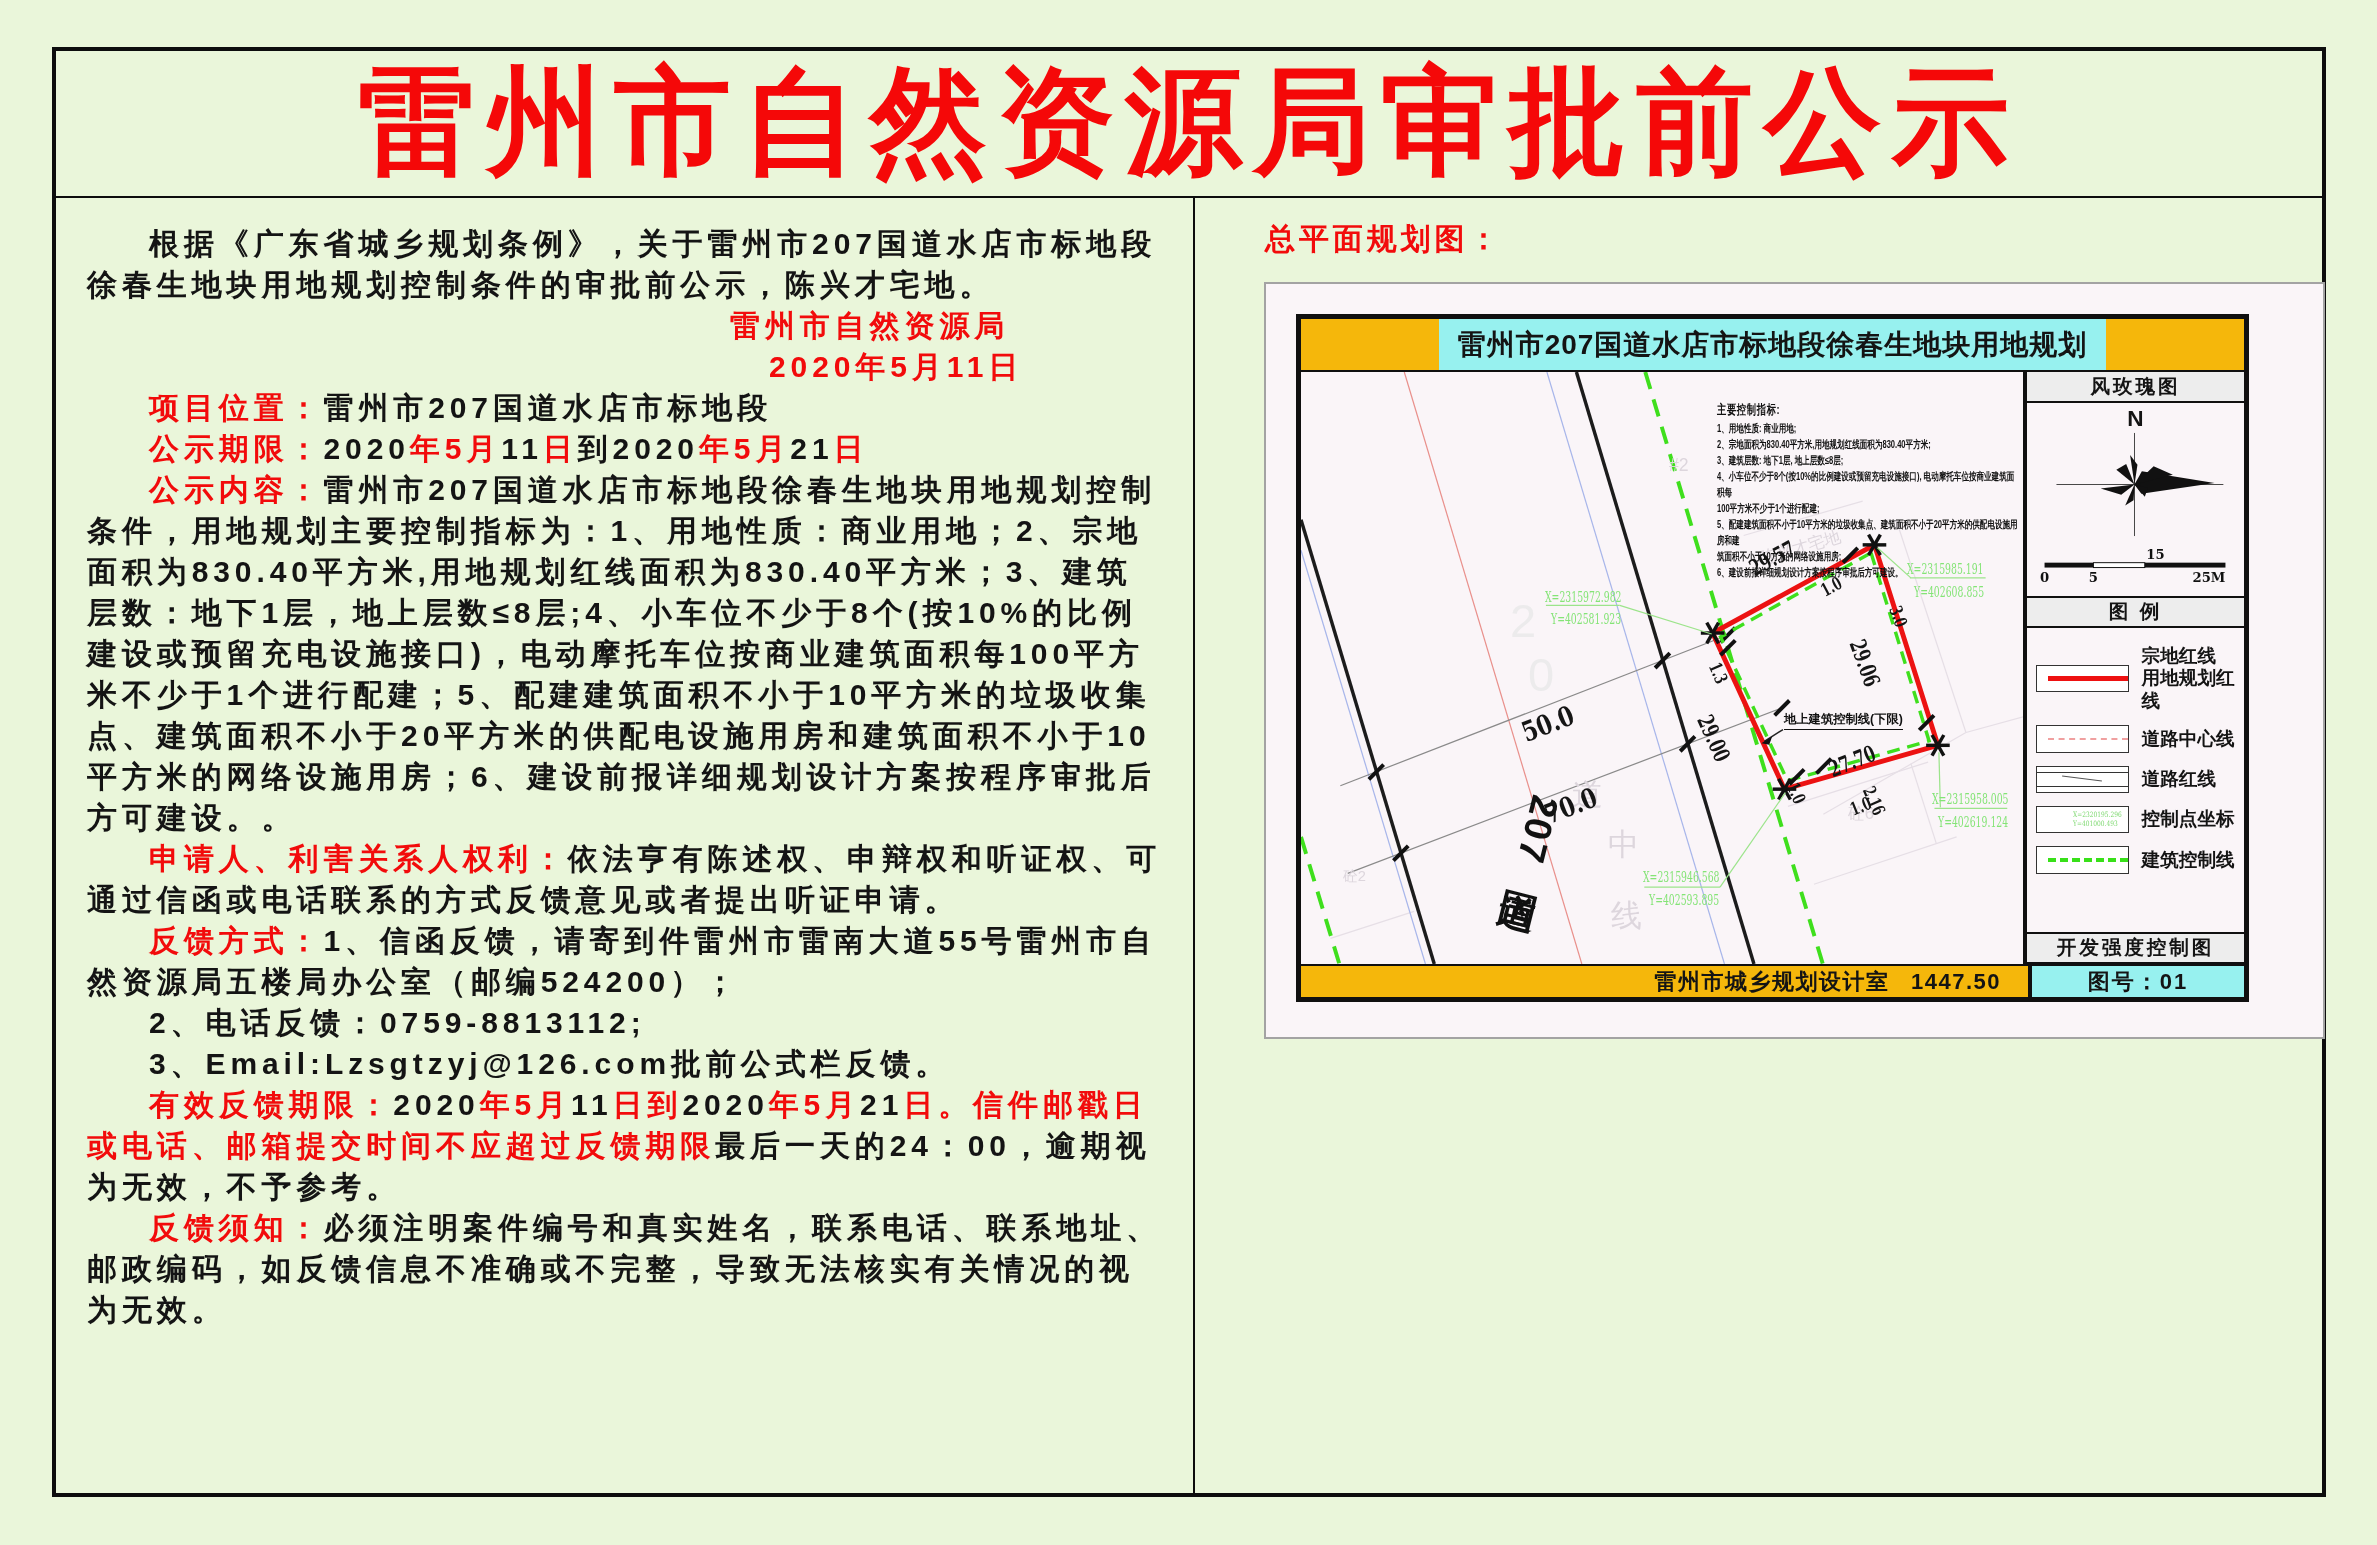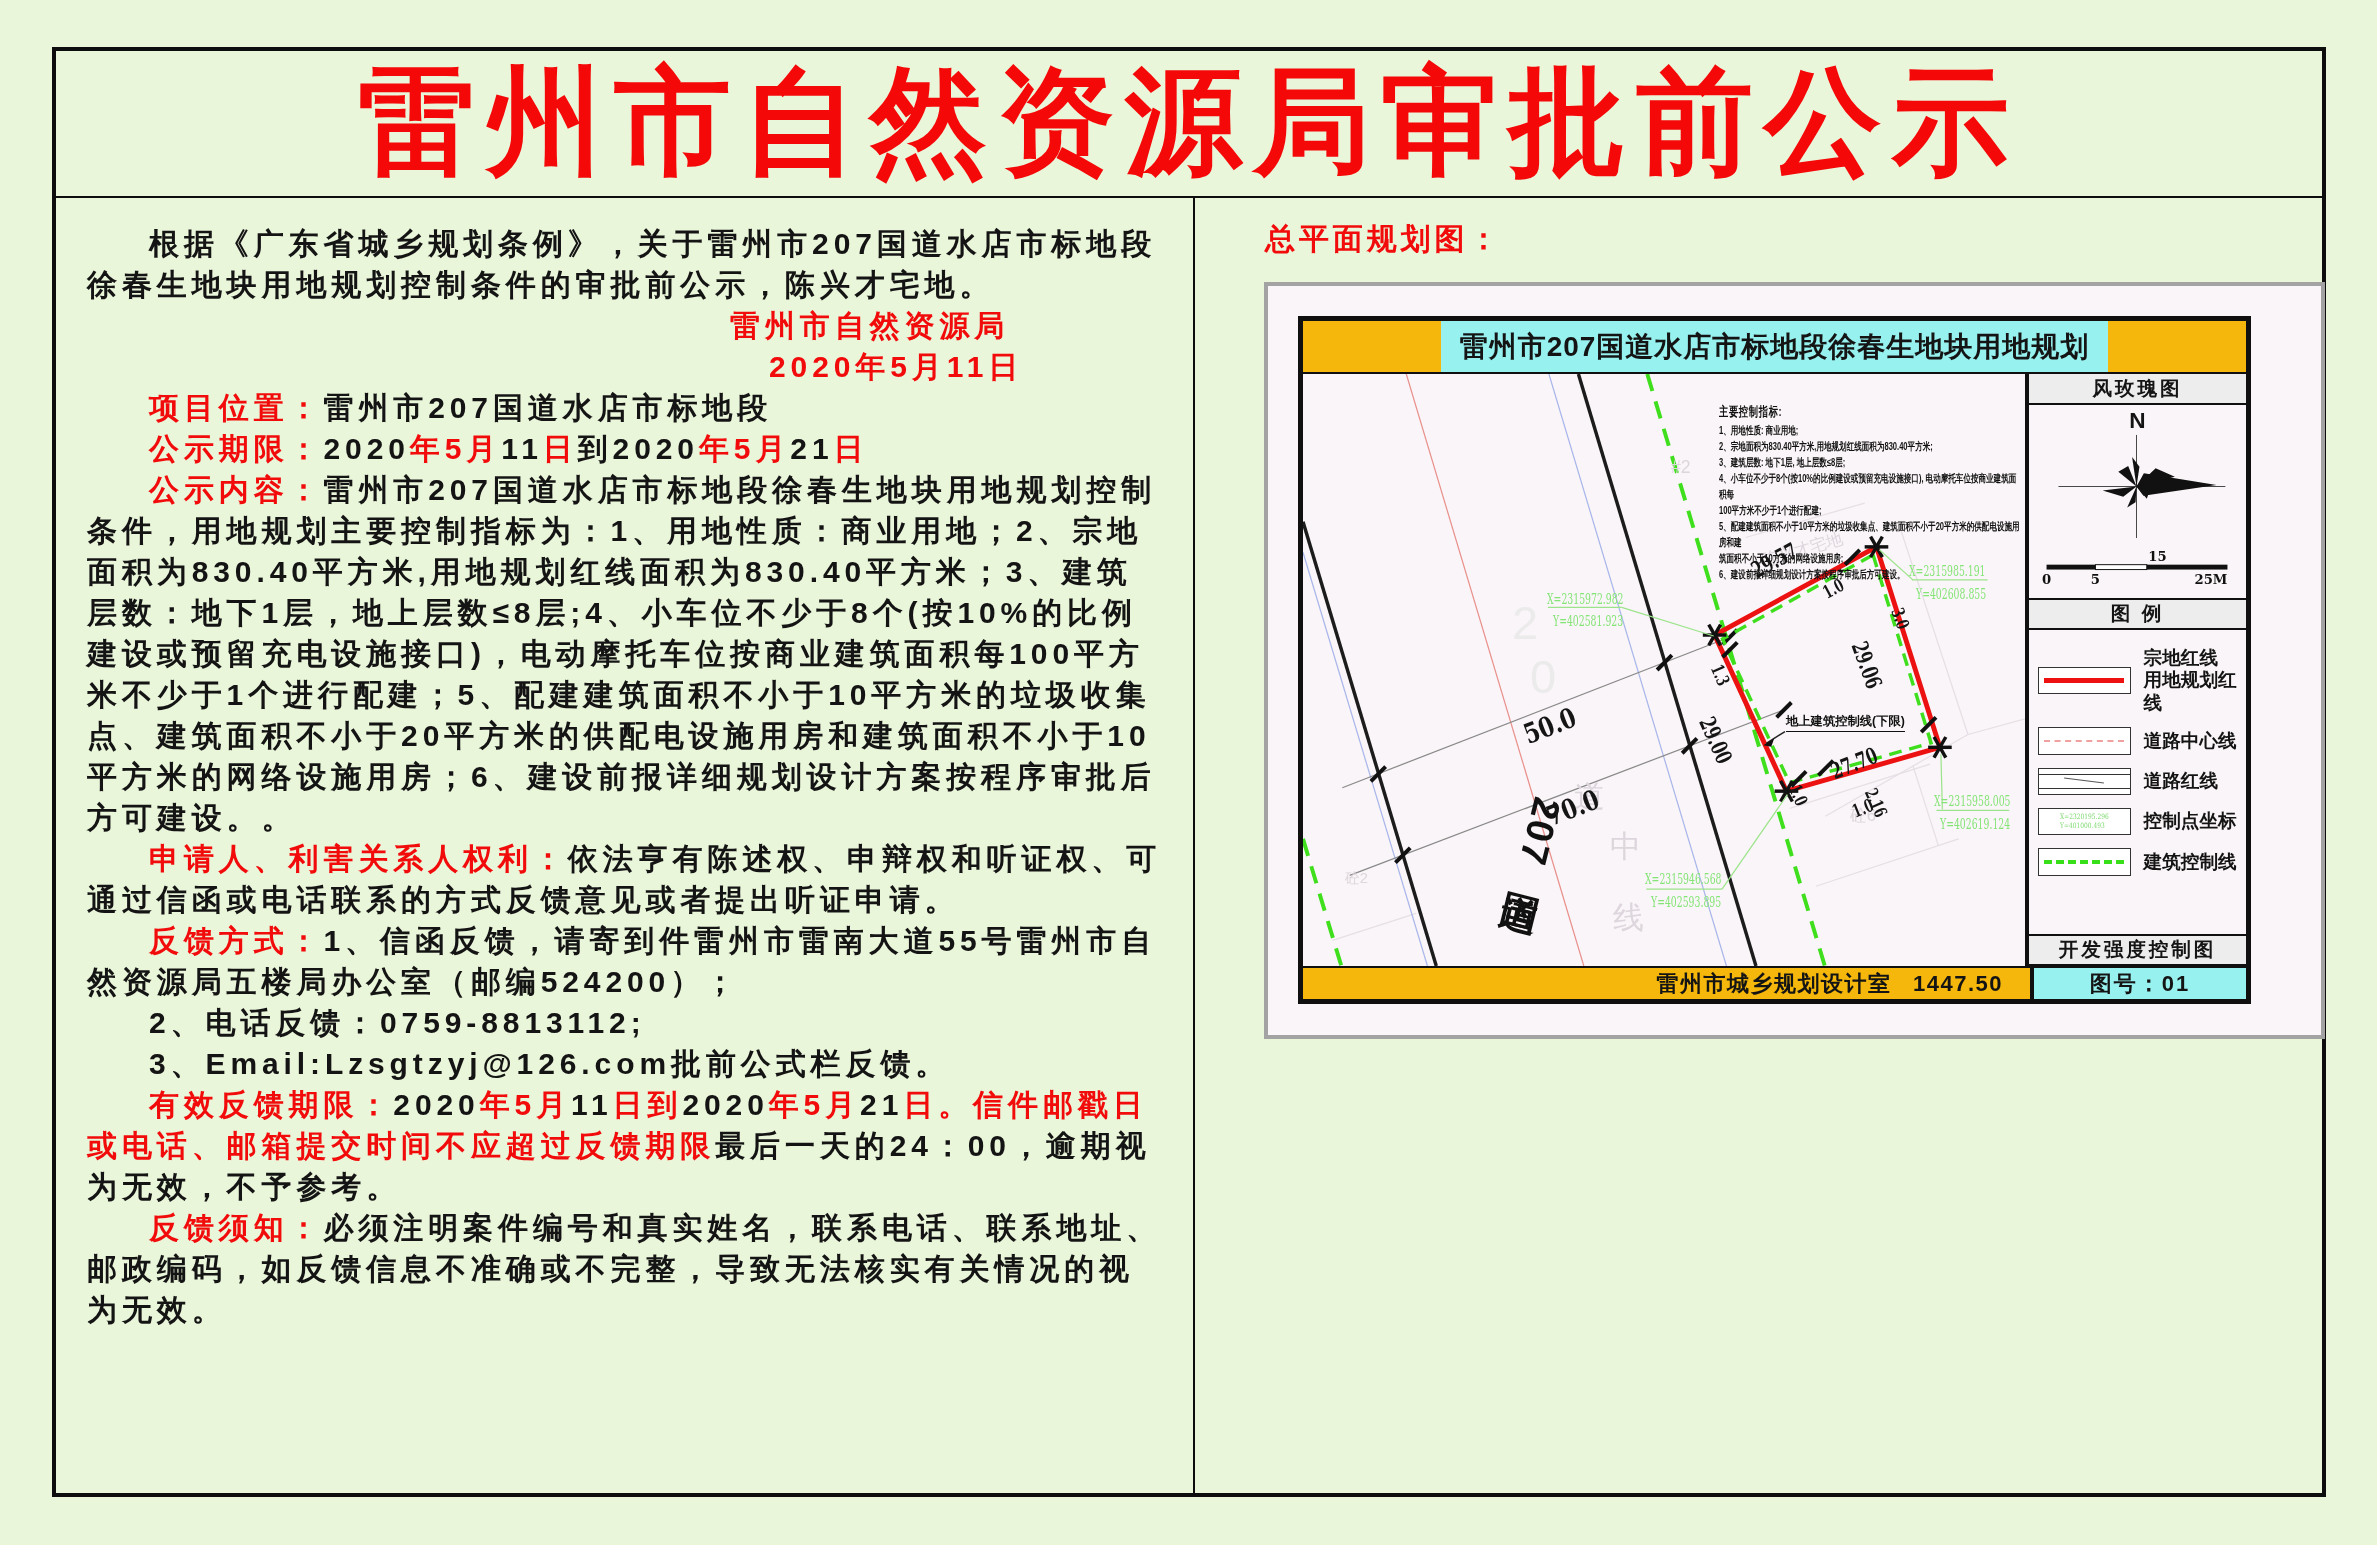--- a/index.html
+++ b/index.html
@@ -33,21 +33,21 @@
   .sign1{padding-left:643px;}
   .sign2{padding-left:682px;}
   .right-col{flex:1;position:relative;}
   .map-heading{
     position:absolute;left:70px;top:21px;
     font-size:30px;font-weight:bold;color:#f20b0b;letter-spacing:3.9px;
   }
   
   .map-card{
     position:absolute;left:69px;top:84px;width:1061px;height:757px;
-    background:#faf5f8;border:4px solid #a3a3a3;box-sizing:border-box;
+    background:#faf5f8;border:2px solid #a3a3a3;box-sizing:border-box;
   }
   .map-frame{
     position:absolute;left:30px;top:30px;width:953px;height:688px;
     border:5.9px solid #101010;box-sizing:border-box;background:#faf5f8;
     display:flex;flex-direction:column;
   }
   .map-titlebar{
     height:51px;background:#f5b70b;border-bottom:2.9px solid #101010;
     display:flex;align-items:center;justify-content:center;flex:none;
   }
@@ -113,21 +113,21 @@
   .rose-box{height:142px;flex:none;position:relative;}
   .north{position:absolute;left:0;right:0;top:3.9px;text-align:center;font-size:22.6px;font-weight:bold;}
   .rose-box svg{position:absolute;left:0;top:25.5px;width:216px;height:113px;}
   .scale-box{height:51px;flex:none;position:relative;}
   .scale-box svg{position:absolute;left:0;top:3.9px;width:216px;height:44px;}
   .scale-num{font-family:"DejaVu Serif","Liberation Serif",serif;font-weight:bold;font-size:27px;fill:#111;}
   .legend{flex:1;padding:16.7px 0 0 8.8px;display:flex;flex-direction:column;gap:12.8px;}
   .lg-item{display:flex;align-items:center;gap:12.8px;}
   .sw{
     width:93px;height:27.5px;flex:none;background:#fff;border:1.5px solid #333;
-    box-sizing:border-box;display:flex;align-items:center;justify-content:center;
+    box-sizing:border-box;display:flex;align-items:center;justify-content:flex-end;
     position:relative;
   }
   .sw-red{width:88%;height:4.4px;background:#ee1111;}
   .sw-pink{width:88%;border-top:2px dashed #f0a0a0;}
   .sw-road{width:100%;height:14.7px;border-top:1.5px solid #333;border-bottom:1.5px solid #333;box-sizing:border-box;position:relative;}
   .sw-road i{position:absolute;left:28%;top:5.4px;width:44%;border-top:1px solid #555;transform:rotate(7deg);display:block;}
   .sw-coord{font-family:"DejaVu Serif","Liberation Serif",serif;font-size:7.4px;line-height:8.3px;color:#7cd86e;transform:scaleX(.8);}
   .sw-grn{width:88%;border-top:4.4px dashed #38e019;}
   .lg-lab{font-size:18.6px;font-weight:bold;line-height:22.6px;}
   

